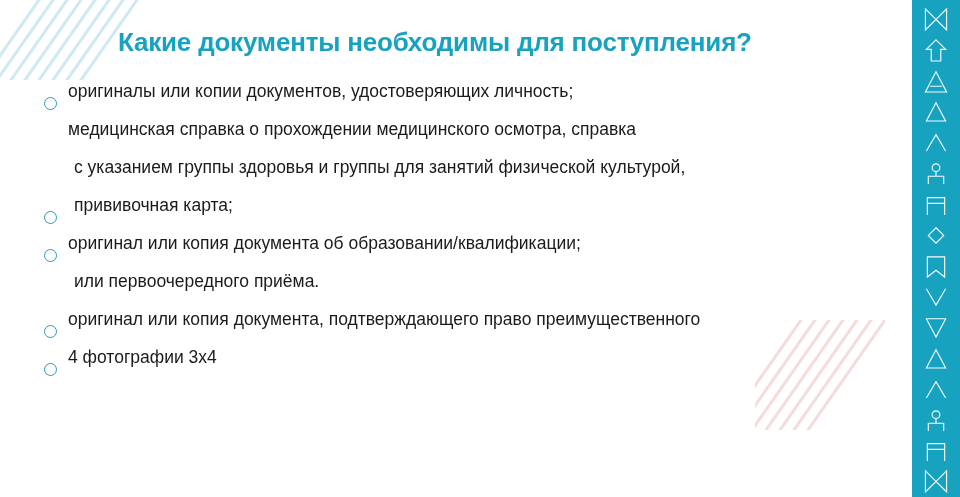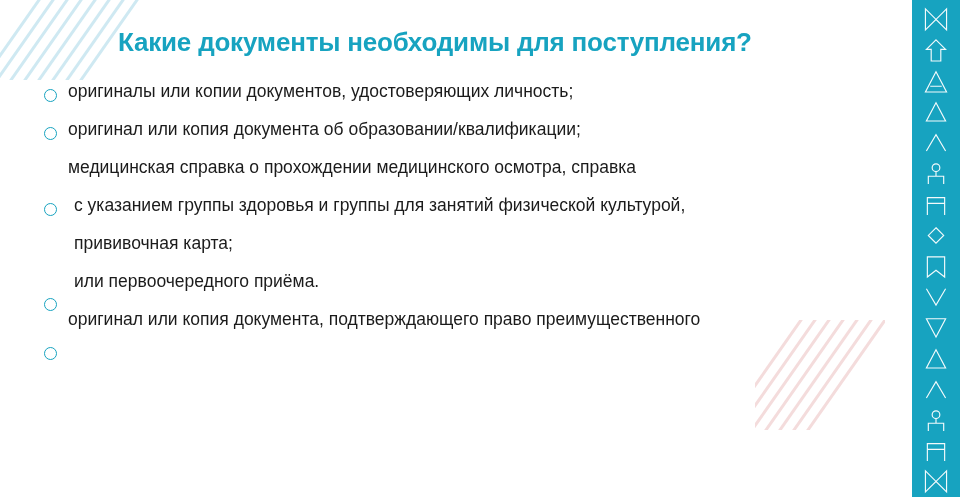--- a/index.html
+++ b/index.html
@@ -106,21 +106,21 @@
   }
 
   .list {
     position: absolute;
     left: 44px;
     top: 72px;
     width: 860px;
   }
   .item {
     display: flex;
-    align-items: center;
+    align-items: flex-end;
     margin-bottom: 0px;
   }
   .bullet {
     flex: 0 0 auto;
     width: 13px;
     height: 13px;
     border: 1.6px solid #17a3c0;
     border-radius: 50%;
     margin-top: 9px;
     margin-right: 11px;
@@ -174,44 +174,47 @@
       <div class="item">
         <span class="bullet"></span>
         <span class="text">
           <span class="line">оригиналы  или копии  документов,  удостоверяющих личность;</span>
         </span>
       </div>
 
       <div class="item">
         <span class="bullet"></span>
         <span class="text">
-          <span class="line">оригинал или копия документа об образовании/квалификации;</span>
-        </span>
-      </div>
-
-      <div class="item">
-        <span class="bullet"></span>
-        <span class="text">
           <span class="line">медицинская справка о прохождении медицинского осмотра, справка</span>
           <span class="line indent">с указанием группы здоровья и группы для занятий физической культурой,</span>
           <span class="line indent">прививочная  карта;</span>
         </span>
       </div>
 
+      <div class="item">
+        <span class="bullet"></span>
+        <span class="text">
+          <span class="line">оригинал или копия документа об образовании/квалификации;</span>
+        </span>
+      </div>
+
 
       <div class="item">
         <span class="bullet"></span>
         <span class="text">
           <span class="line indent">или первоочередного приёма.</span>
           <span class="line">оригинал  или  копия  документа, подтверждающего право преимущественного</span>
         </span>
       </div>
 
       <div class="item">
         <span class="bullet"></span>
+        <span class="text">
+          <span class="line">4 фотографии 3х4</span>
+        </span>
       </div>
 
     </div>
   </div>
 
   <div class="sidebar">
     <svg class="glyph" viewBox="0 0 30 30">
       <path d="M4 4 L15 15 L4 26 Z M26 4 L15 15 L26 26 Z" fill="none" stroke="#ffffff" stroke-width="1.2"></path>
     </svg>
     <svg class="glyph" viewBox="0 0 30 30">

